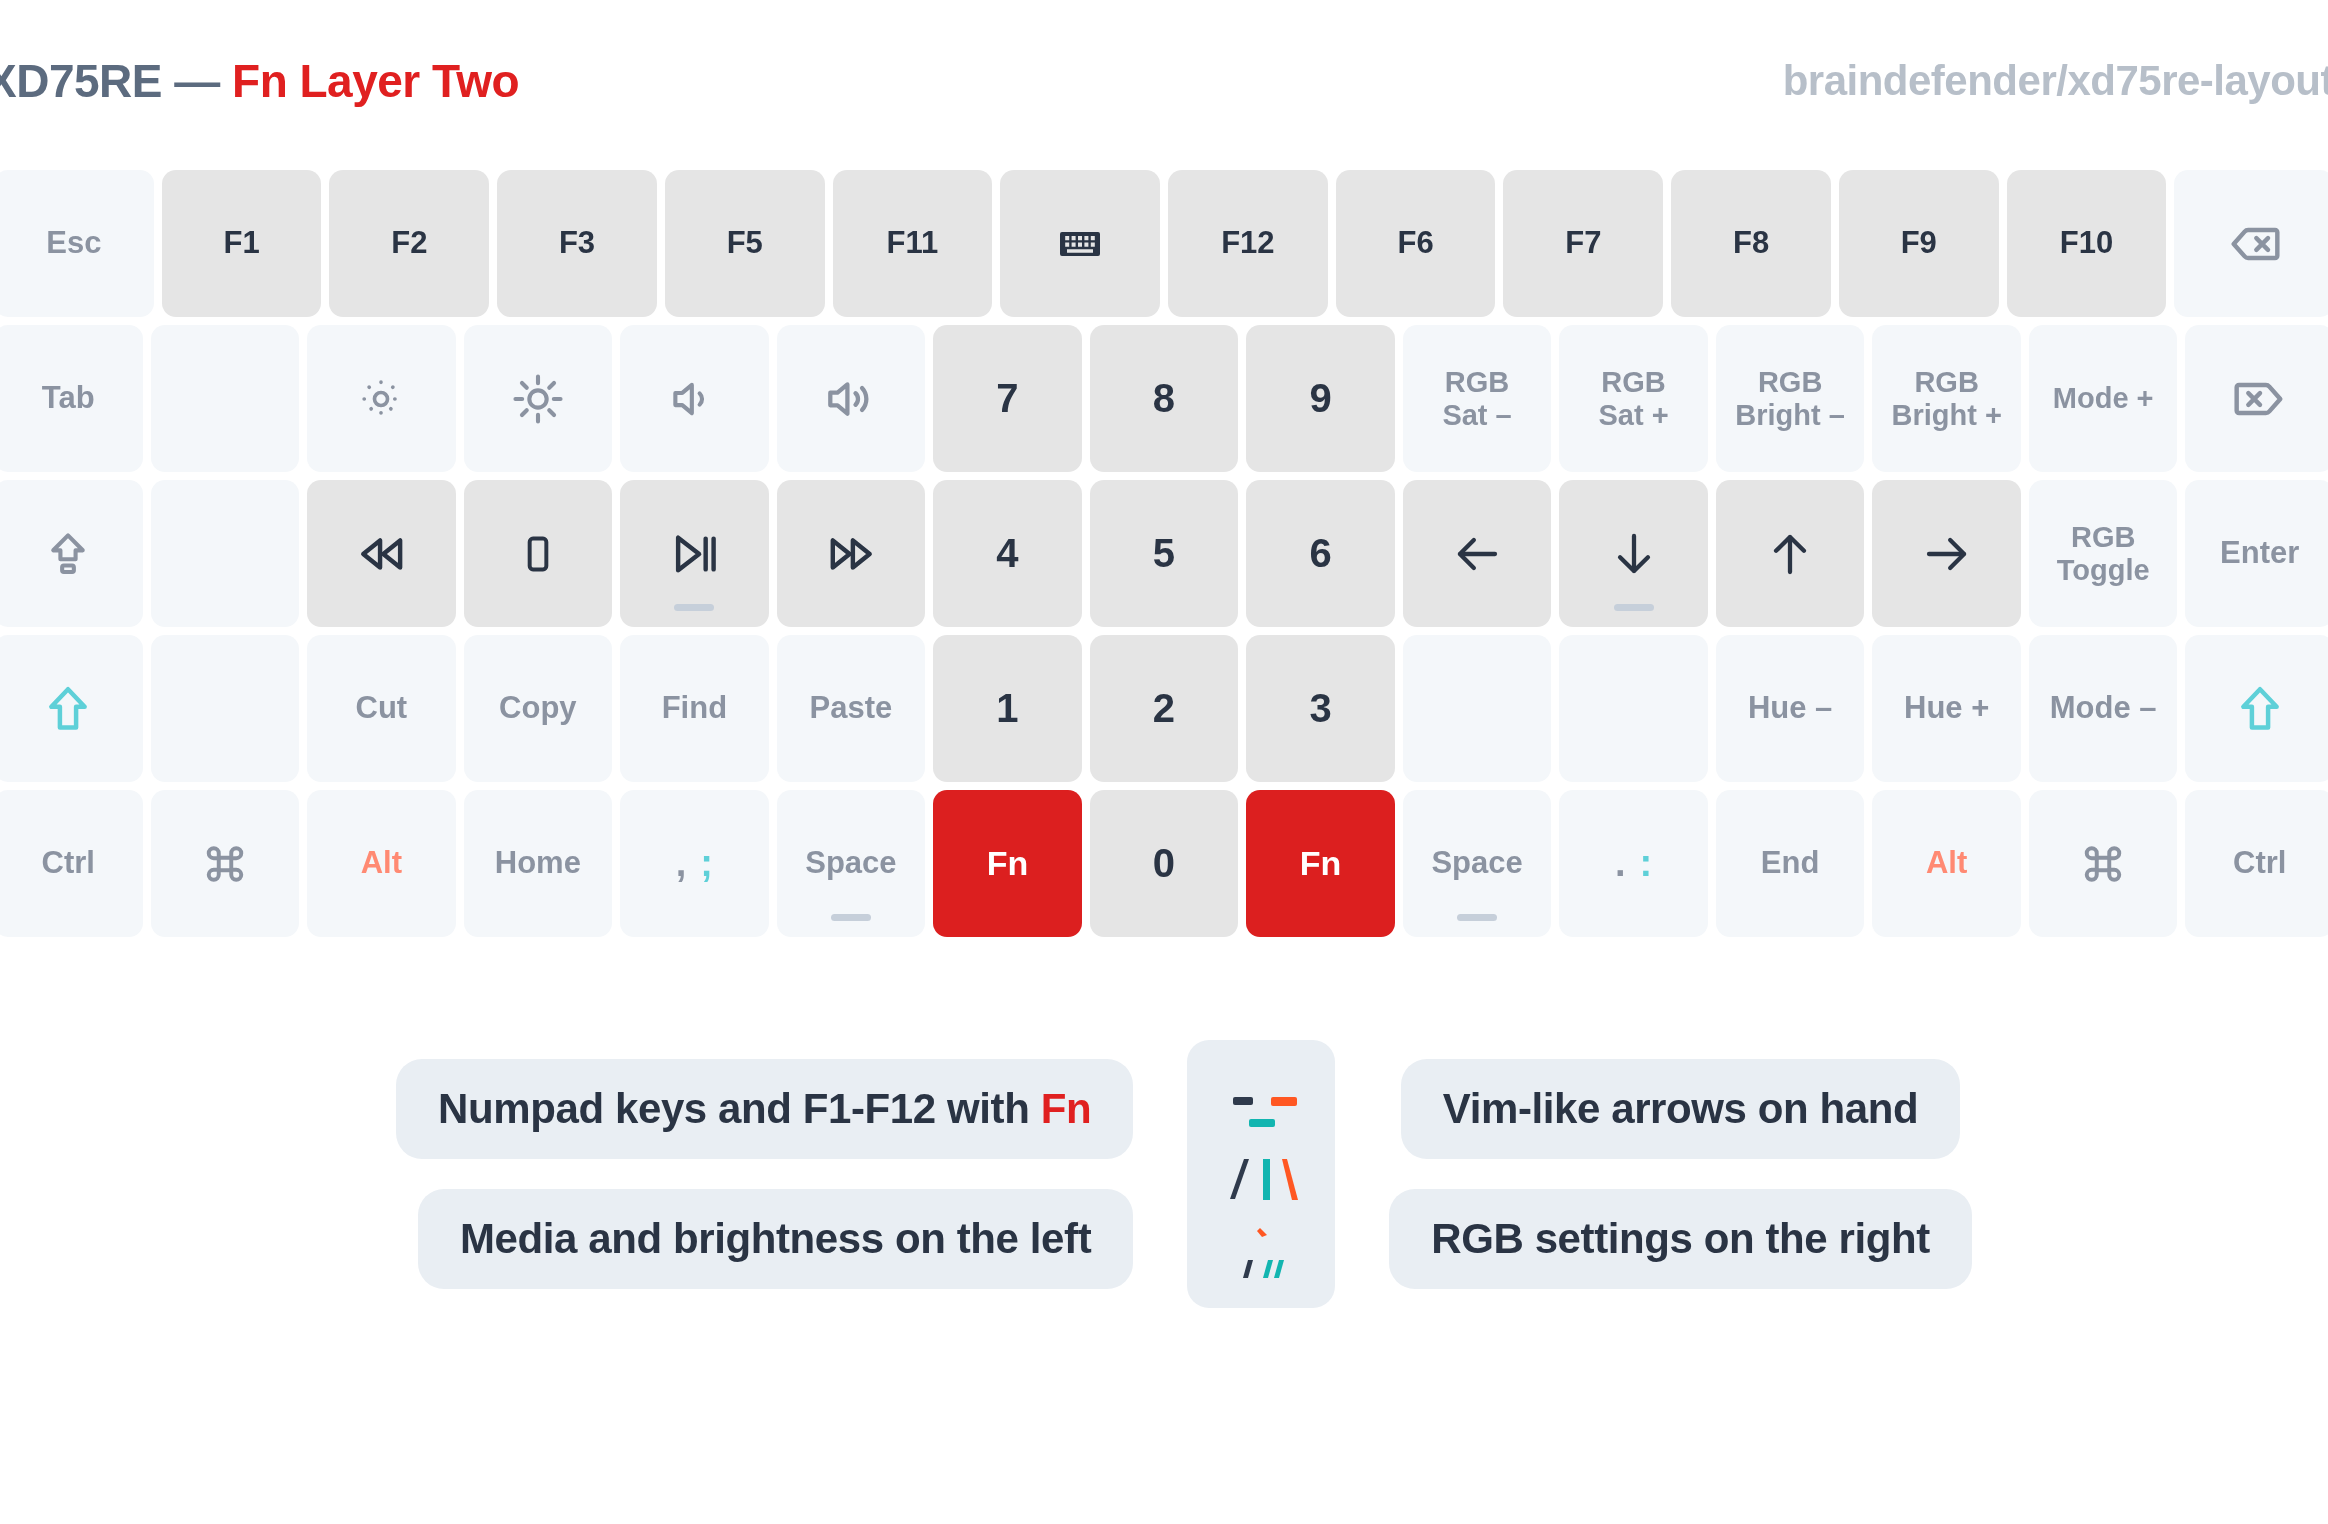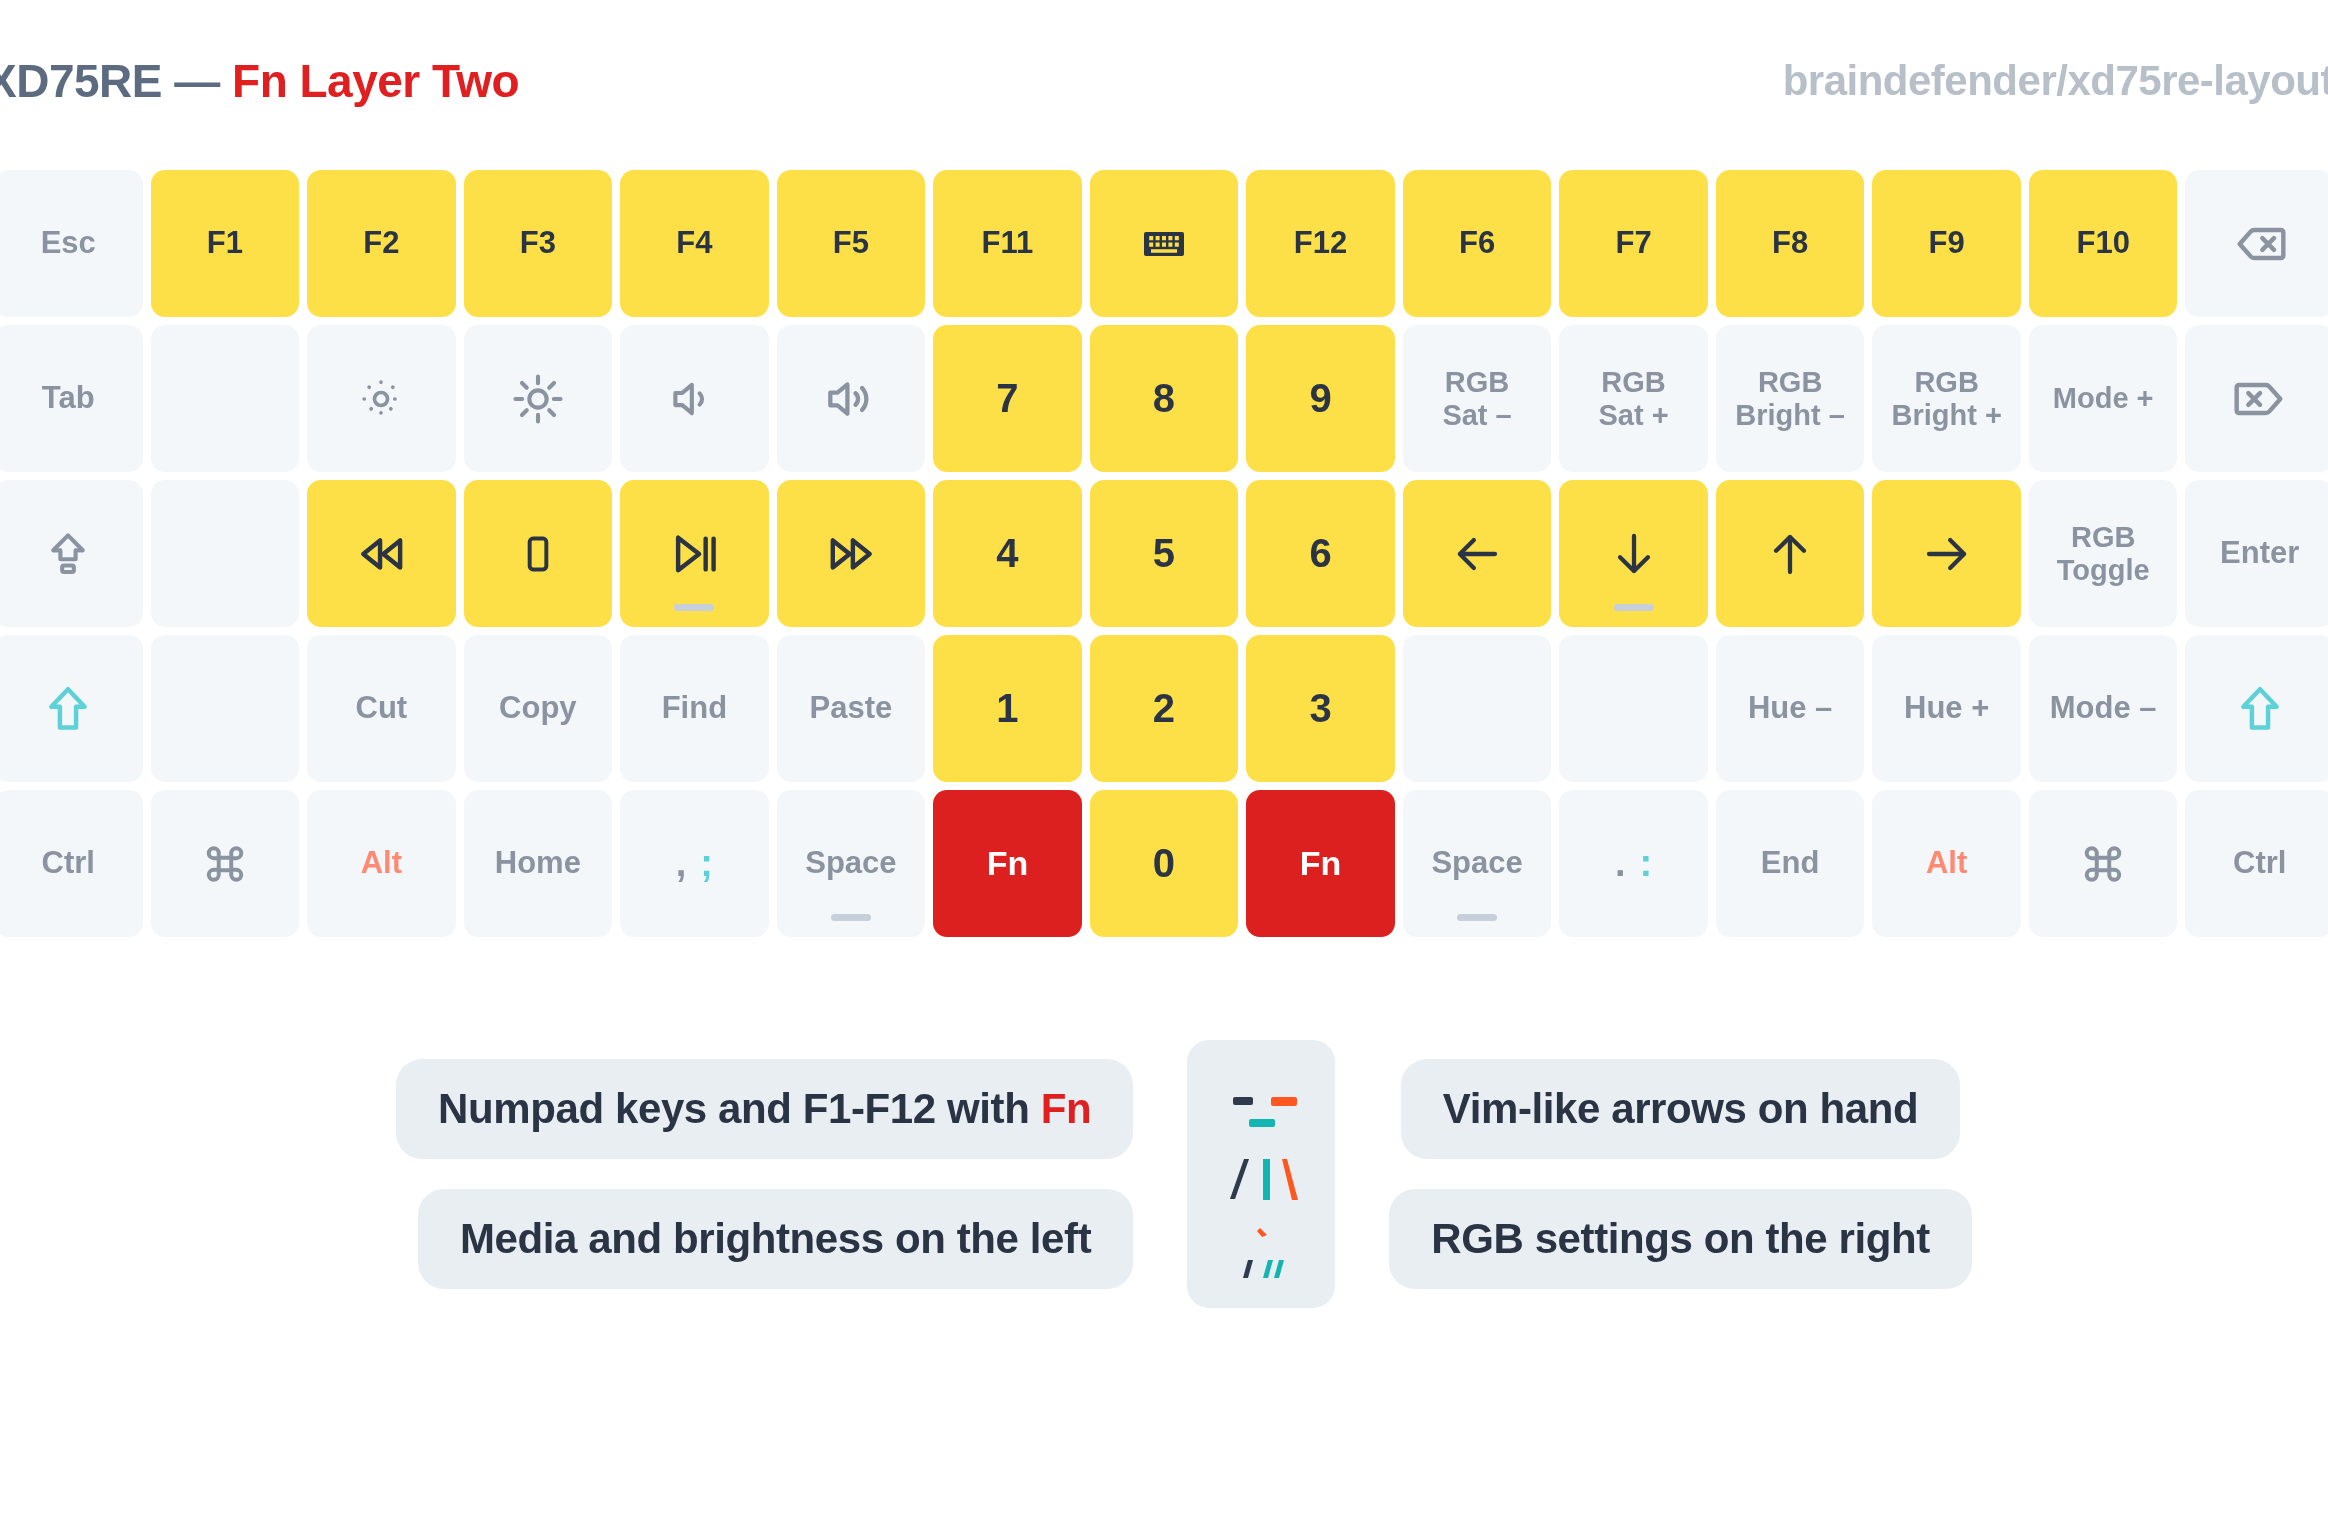--- a/index.html
+++ b/index.html
@@ -73,21 +73,21 @@
     justify-content: center;
     text-align: center;
     background: #f4f7fa;
     color: #8b93a1;
     font-size: 31px;
     font-weight: bold;
     line-height: 1.12;
     overflow: hidden;
   }
   .key.active {
-    background: #fde047;
+    background: #e5e5e5;
     color: #2a3444;
   }
   .key.accent {
     background: #dc1f1f;
     color: #ffffff;
   }
   .key.blank { color: transparent; }
   .key .lbl { padding: 0 6px; }
   .key.small .lbl { font-size: 29px; }
   .key.num .lbl { font-size: 40px; font-weight: bold; }
@@ -179,23 +179,20 @@
           <span class="lbl two-line">Esc</span>
         </div>
         <div class="key active">
           <span class="lbl two-line">F1</span>
         </div>
         <div class="key active">
           <span class="lbl two-line">F2</span>
         </div>
         <div class="key active">
           <span class="lbl two-line">F3</span>
-        </div>
-        <div class="key active">
-          <span class="lbl two-line">F4</span>
         </div>
         <div class="key active">
           <span class="lbl two-line">F5</span>
         </div>
         <div class="key active">
           <span class="lbl two-line">F11</span>
         </div>
         <div class="key active">
           <span class="icon">
             <svg width="48" height="48" viewBox="0 0 24 24" fill="#2a3444">

